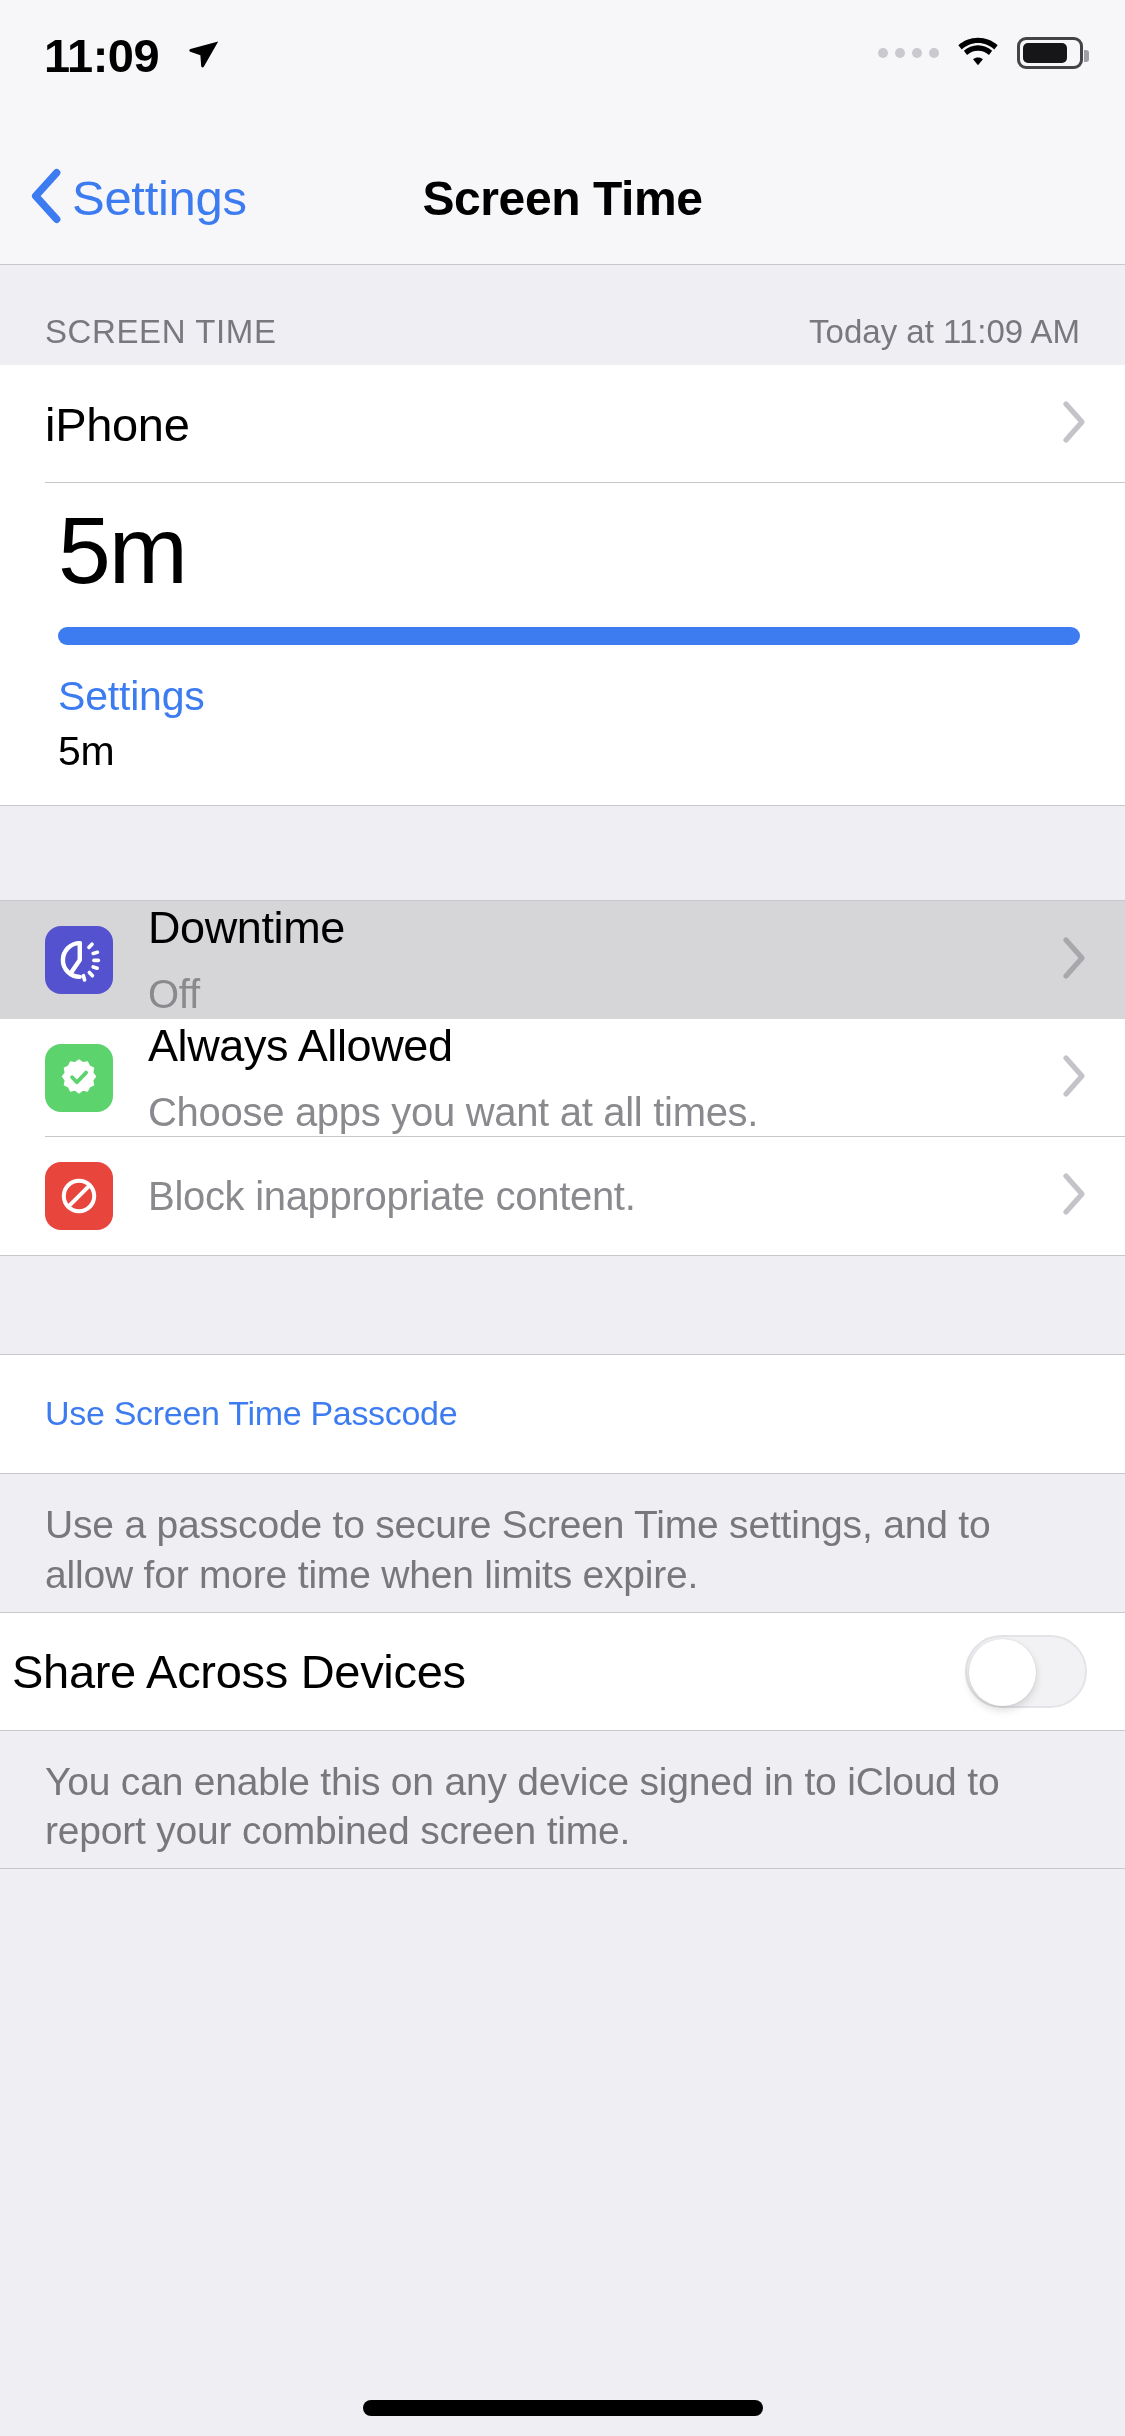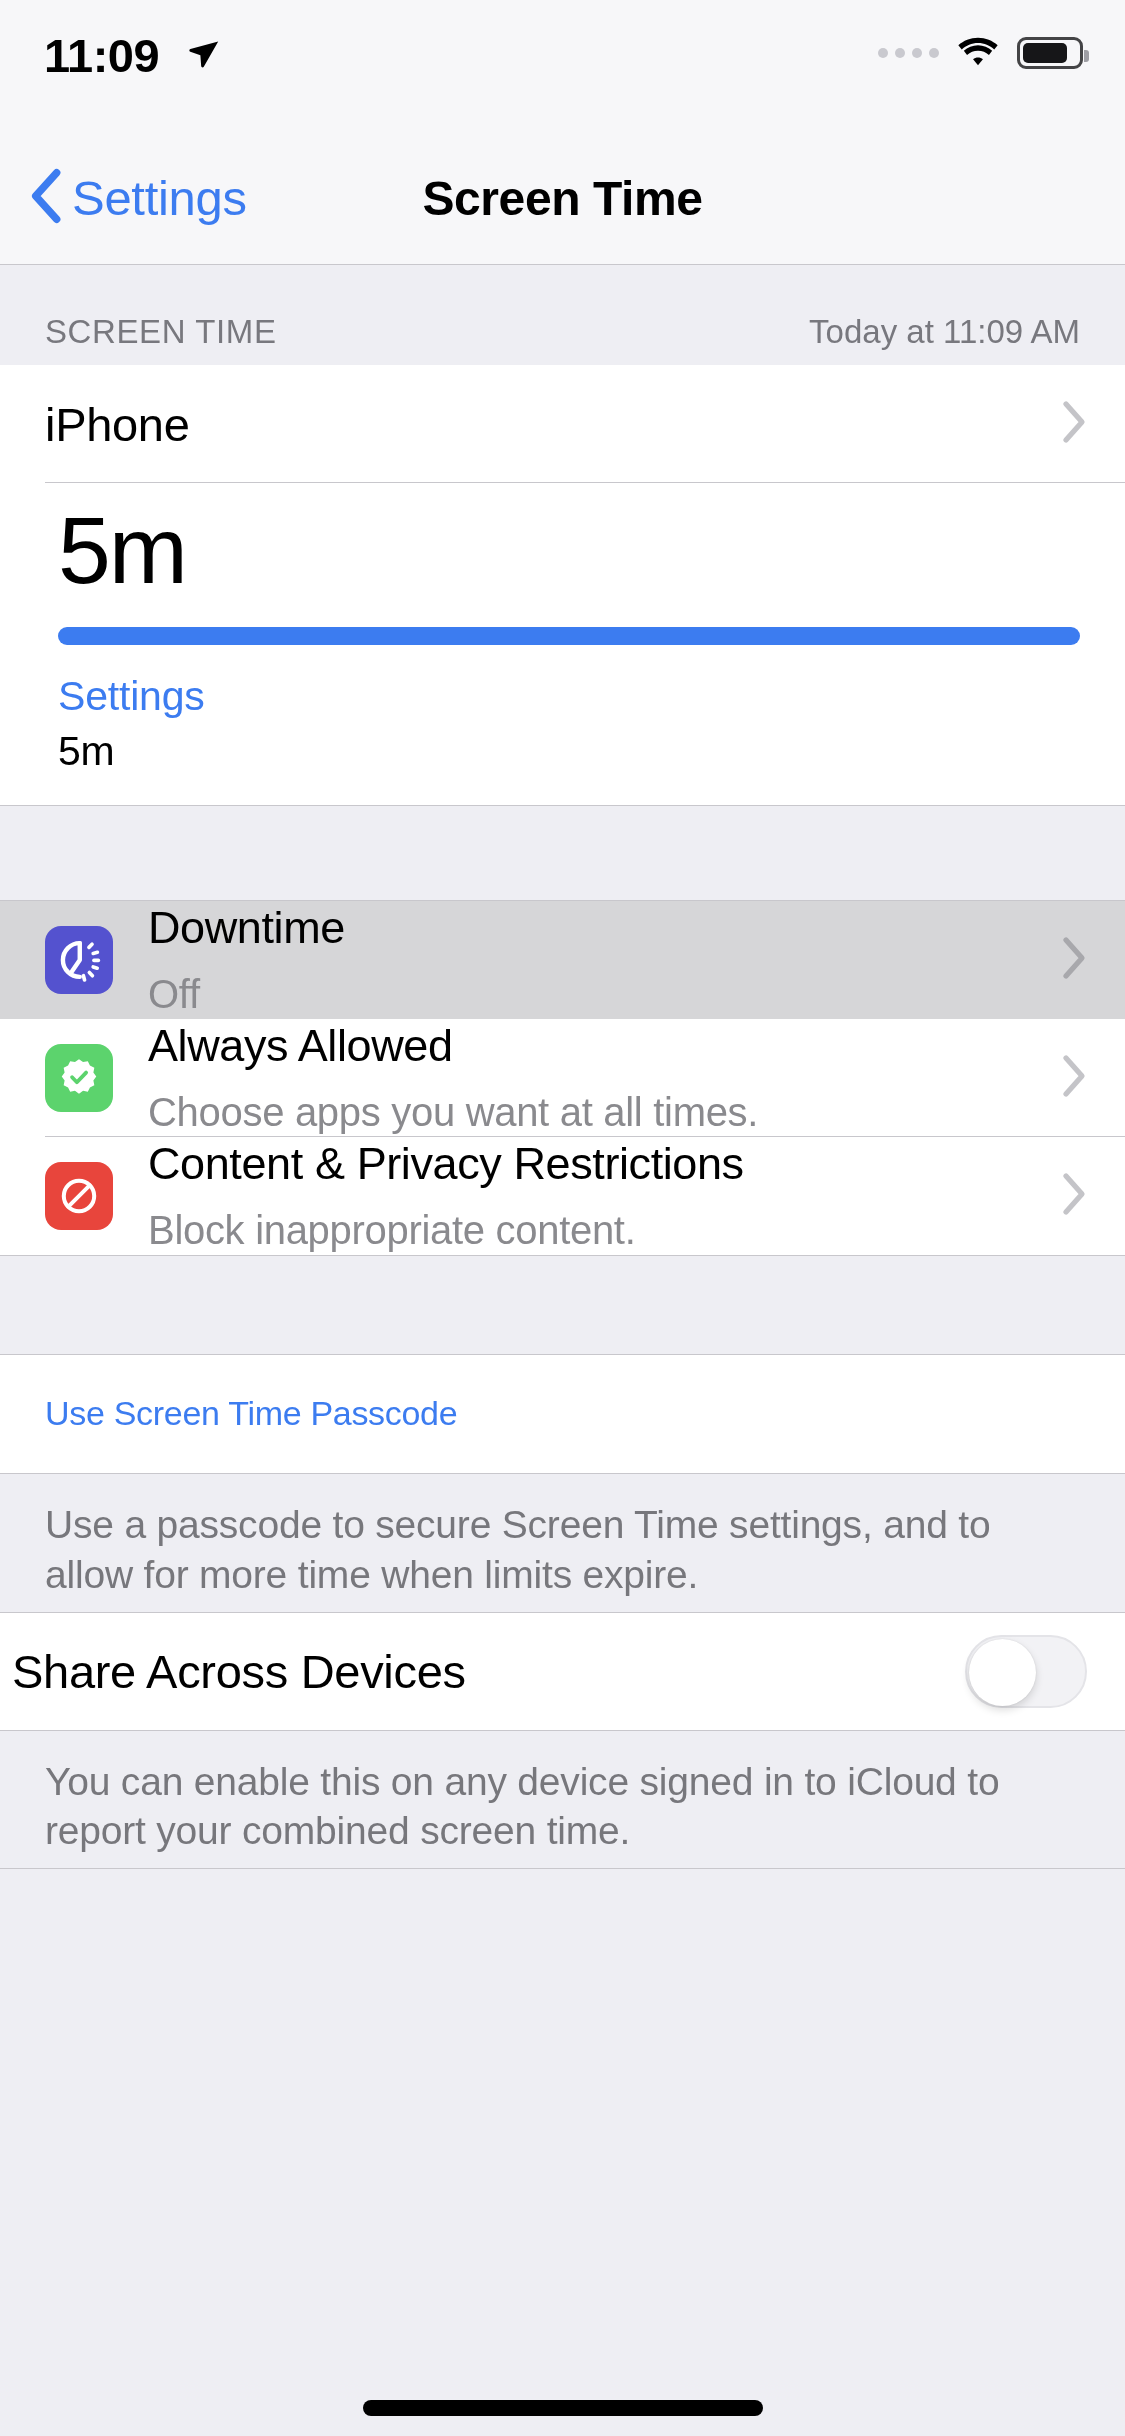--- a/index.html
+++ b/index.html
@@ -259,21 +259,20 @@
       </div>
 
       <div class="row row-icon">
         <span class="app-icon" style="background:#e8453c;">
           <svg width="44" height="44" viewBox="0 0 24 24">
             <circle cx="12" cy="12" r="8.3" fill="none" stroke="#fff" stroke-width="2.2"></circle>
             <path d="M6.2 17.8L17.8 6.2" stroke="#fff" stroke-width="2.2" stroke-linecap="round"></path>
           </svg>
         </span>
         <span class="row-texts">
-          <span class="row-title">Content &amp; Privacy Restrictions</span>
           <span class="row-sub">Block inappropriate content.</span>
         </span>
         <span class="chevron">
           <svg width="26" height="44" viewBox="0 0 12 22">
             <path d="M2 2l8 9-8 9" fill="none" stroke="#c4c4c8" stroke-width="2.6" stroke-linecap="round" stroke-linejoin="round"></path>
           </svg>
         </span>
       </div>
     </div>
 

